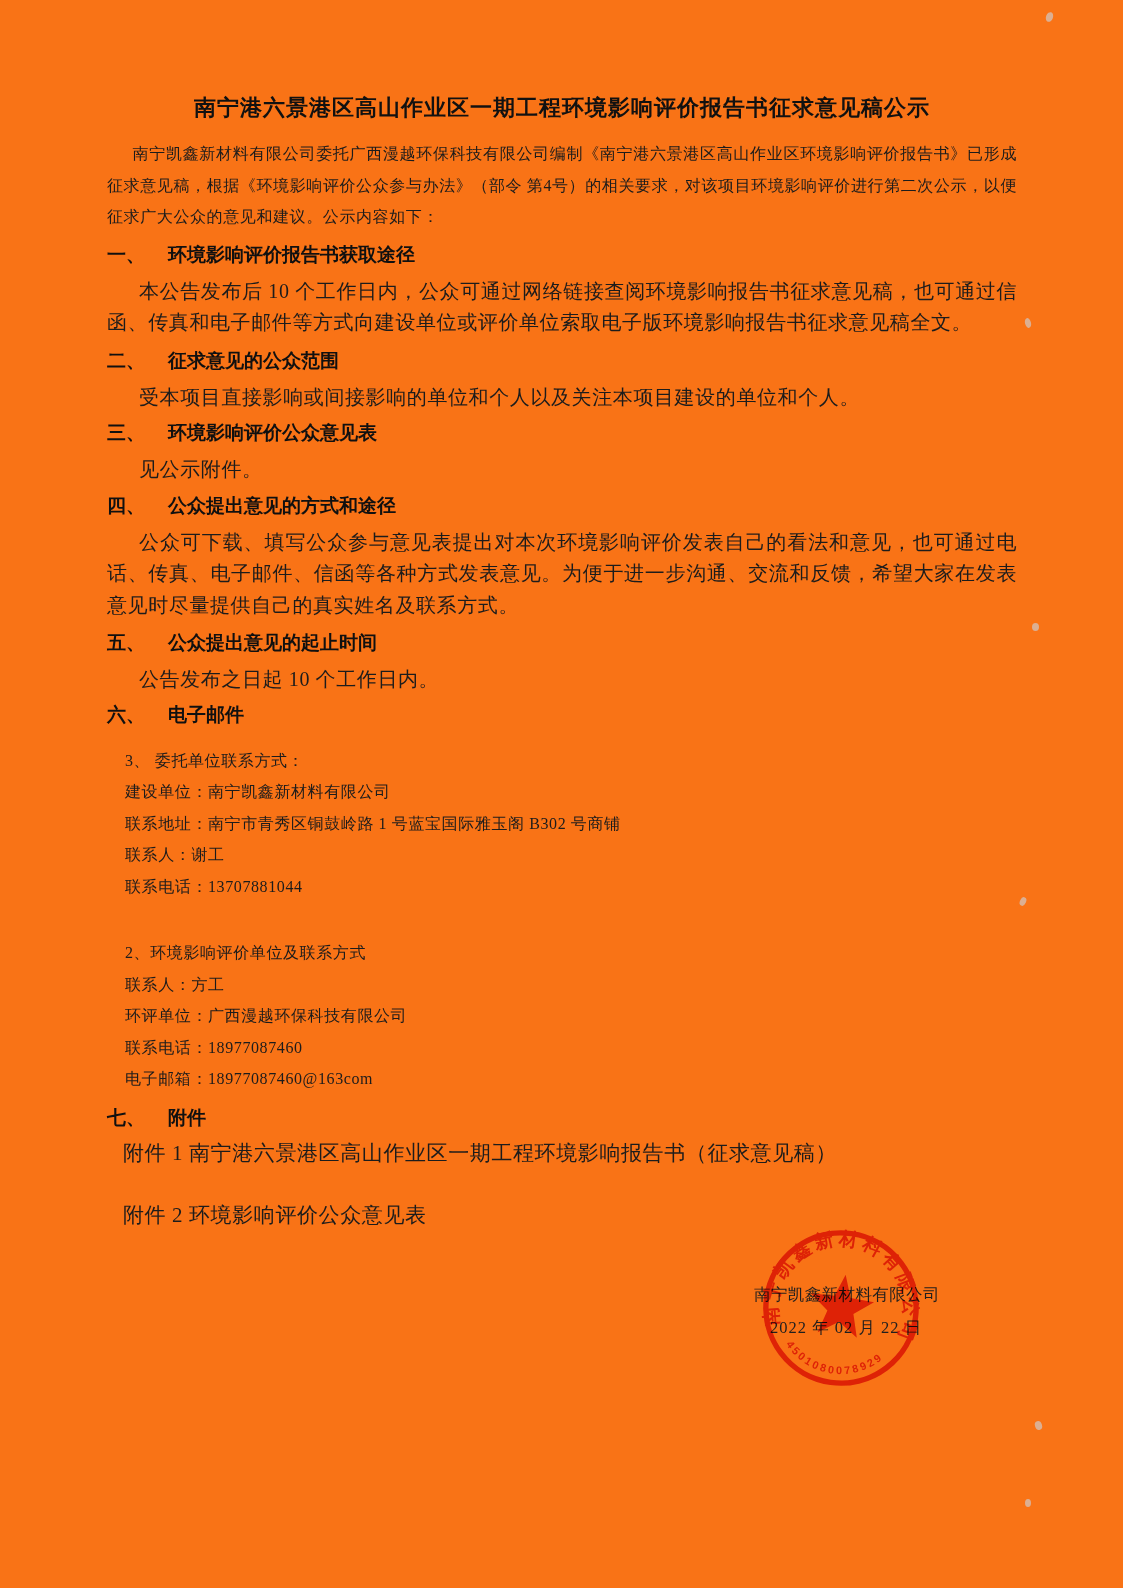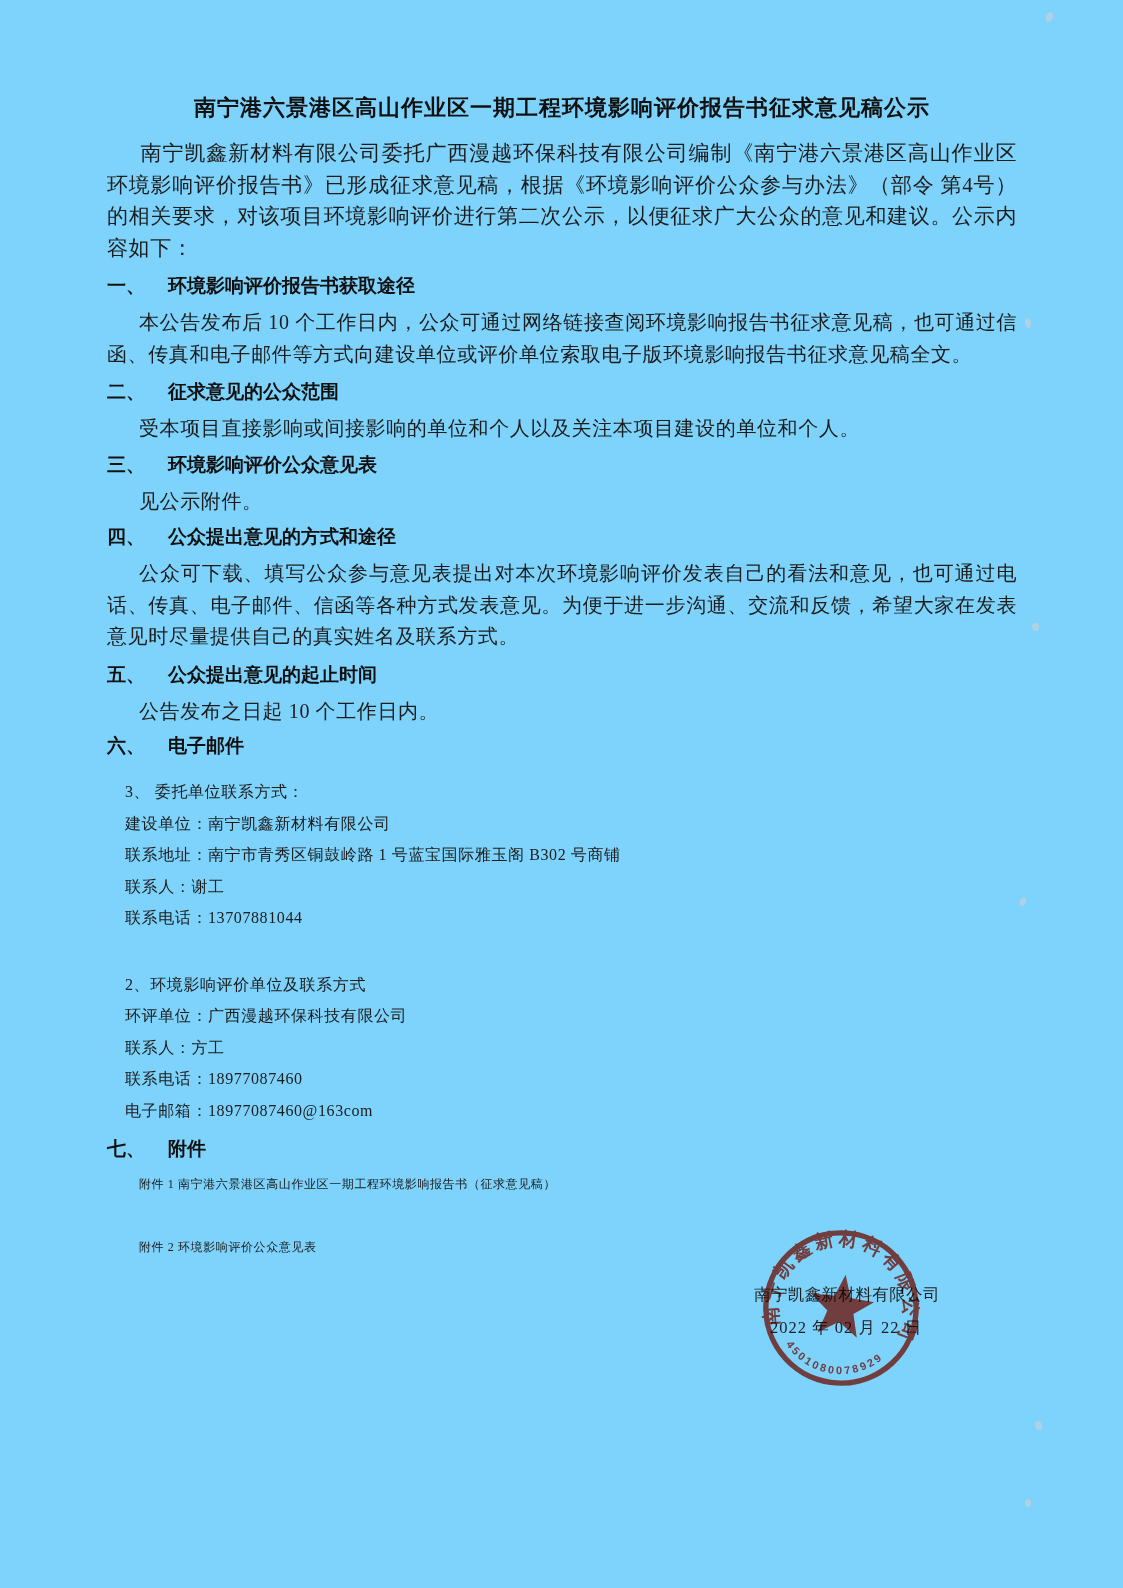--- a/index.html
+++ b/index.html
@@ -1,35 +1,35 @@
 <!DOCTYPE html>
 <html><head>
 <meta charset="utf-8">
 <style>
   html,body { margin:0; padding:0; background:#ffffff; }
   .page {
     position:relative;
     width:1123px; height:1588px;
-    background:#7dd3fc;
+    background:#f97316;
     overflow:hidden;
     font-family:"Liberation Serif","DejaVu Serif",serif;
     color:#1c1c1c;
   }
   .content {
     position:absolute; left:107px; top:92px; width:910px;
   }
   .doc-title {
     font-family:"Liberation Sans","DejaVu Sans",sans-serif;
     font-weight:700; font-size:22px; line-height:32px;
     text-align:center; color:#111; letter-spacing:1px;
     margin:0;
   }
   .intro {
     margin:14px 0 0 0;
-    font-size:21px; line-height:31.5px; letter-spacing:0.6px;
+    font-size:16px; line-height:31.5px; letter-spacing:0.6px;
     text-align:justify; text-justify:inter-ideograph;
     text-indent:1.6em;
   }
   .sec-head {
     display:flex; align-items:baseline;
     font-family:"Liberation Sans","DejaVu Sans",sans-serif;
     font-weight:700; font-size:19px; line-height:30px; color:#101010;
     margin:0;
   }
   .sec-head .h-num { width:61px; flex:0 0 61px; }
@@ -40,22 +40,22 @@
     text-align:justify; text-justify:inter-ideograph;
     text-indent:1.6em;
   }
   .contact-block { margin-top:15px; }
   .contact-line {
     margin:0 0 0 18px;
     font-size:16px; line-height:31.5px; letter-spacing:0.6px;
   }
   .contact-title2 { margin-top:35px; }
   .attachment {
-    margin:5px 0 0 32px;
-    font-size:12px; line-height:31.5px; letter-spacing:0.6px;
+    margin:5px 0 0 16px;
+    font-size:21px; line-height:31.5px; letter-spacing:0.6px;
   }
   .attachment.second { margin-top:31px; }
   .signature-company {
     position:absolute; left:754px; top:1284px;
     font-size:16.5px; letter-spacing:0.4px; color:#1f1f1f; z-index:1;
   }
   .signature-date {
     position:absolute; left:770px; top:1317px;
     font-size:16.5px; letter-spacing:1px; color:#1f1f1f; z-index:1;
   }
@@ -121,22 +121,22 @@
     <div class="contact-block">
       <p class="contact-line">3、 委托单位联系方式：</p>
       <p class="contact-line">建设单位：南宁凯鑫新材料有限公司</p>
       <p class="contact-line">联系地址：南宁市青秀区铜鼓岭路 1 号蓝宝国际雅玉阁 B302 号商铺</p>
       <p class="contact-line">联系人：谢工</p>
       <p class="contact-line">联系电话：13707881044</p>
     </div>
 
     <div>
       <p class="contact-line contact-title2">2、环境影响评价单位及联系方式</p>
+      <p class="contact-line">联系人：方工</p>
       <p class="contact-line">环评单位：广西漫越环保科技有限公司</p>
-      <p class="contact-line">联系人：方工</p>
       <p class="contact-line">联系电话：18977087460</p>
       <p class="contact-line">电子邮箱：18977087460@163com</p>
     </div>
 
     <div class="sec-head mt8">
       <span class="h-num">七、</span>
       <span>附件</span>
     </div>
     <p class="attachment">附件 1 南宁港六景港区高山作业区一期工程环境影响报告书（征求意见稿）</p>
     <p class="attachment second">附件 2 环境影响评价公众意见表</p>

